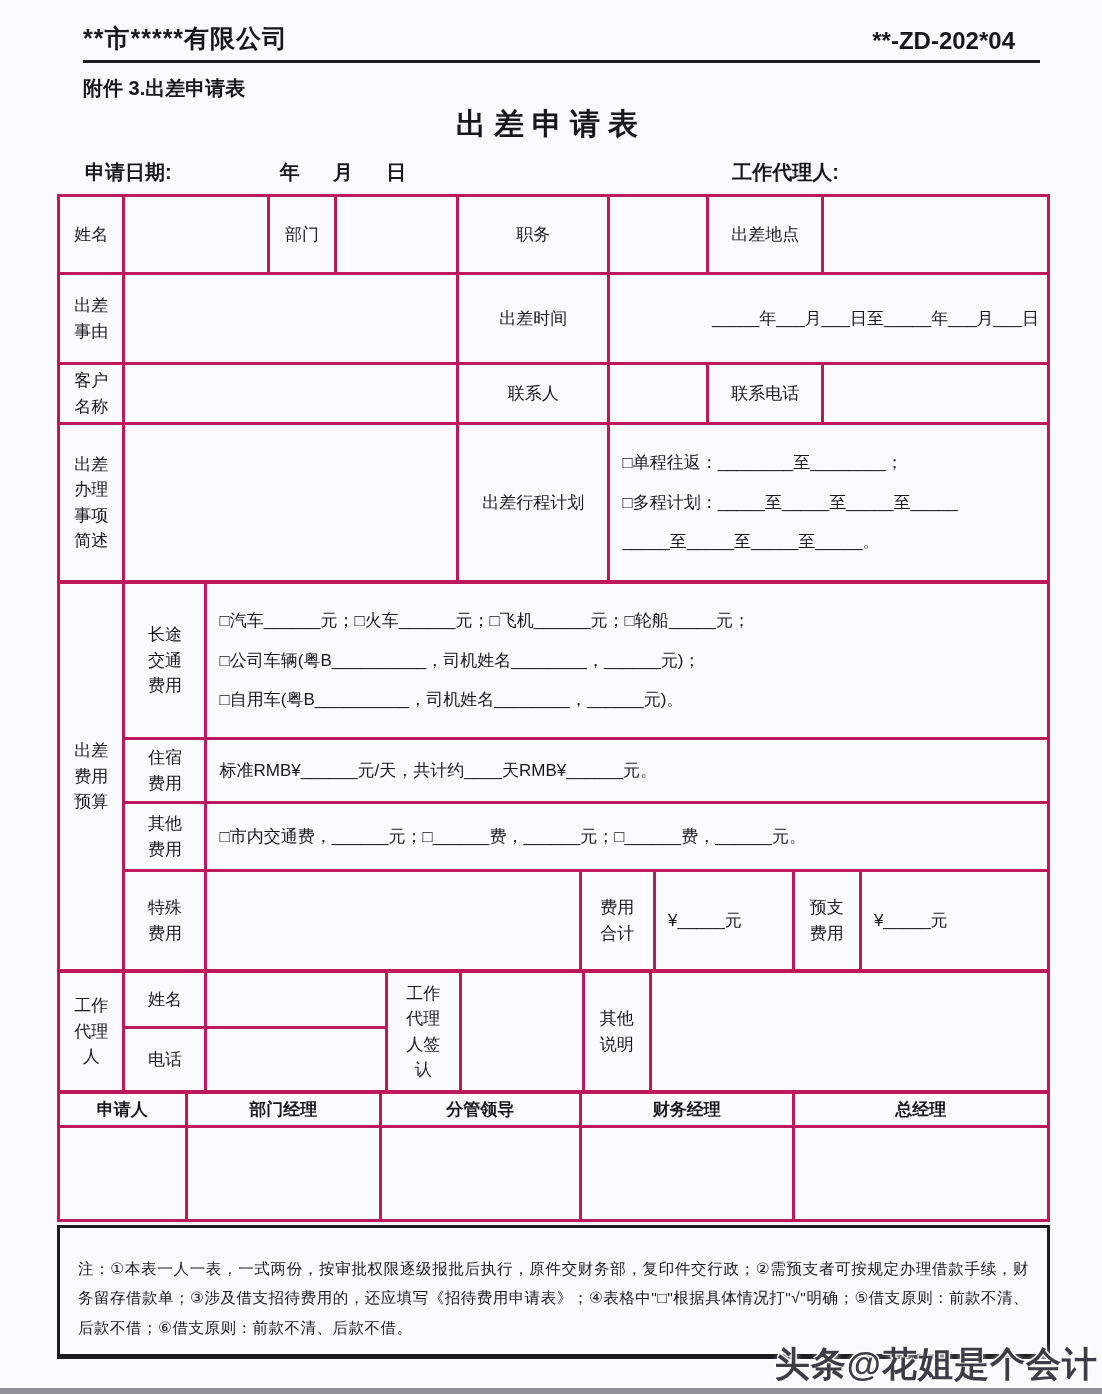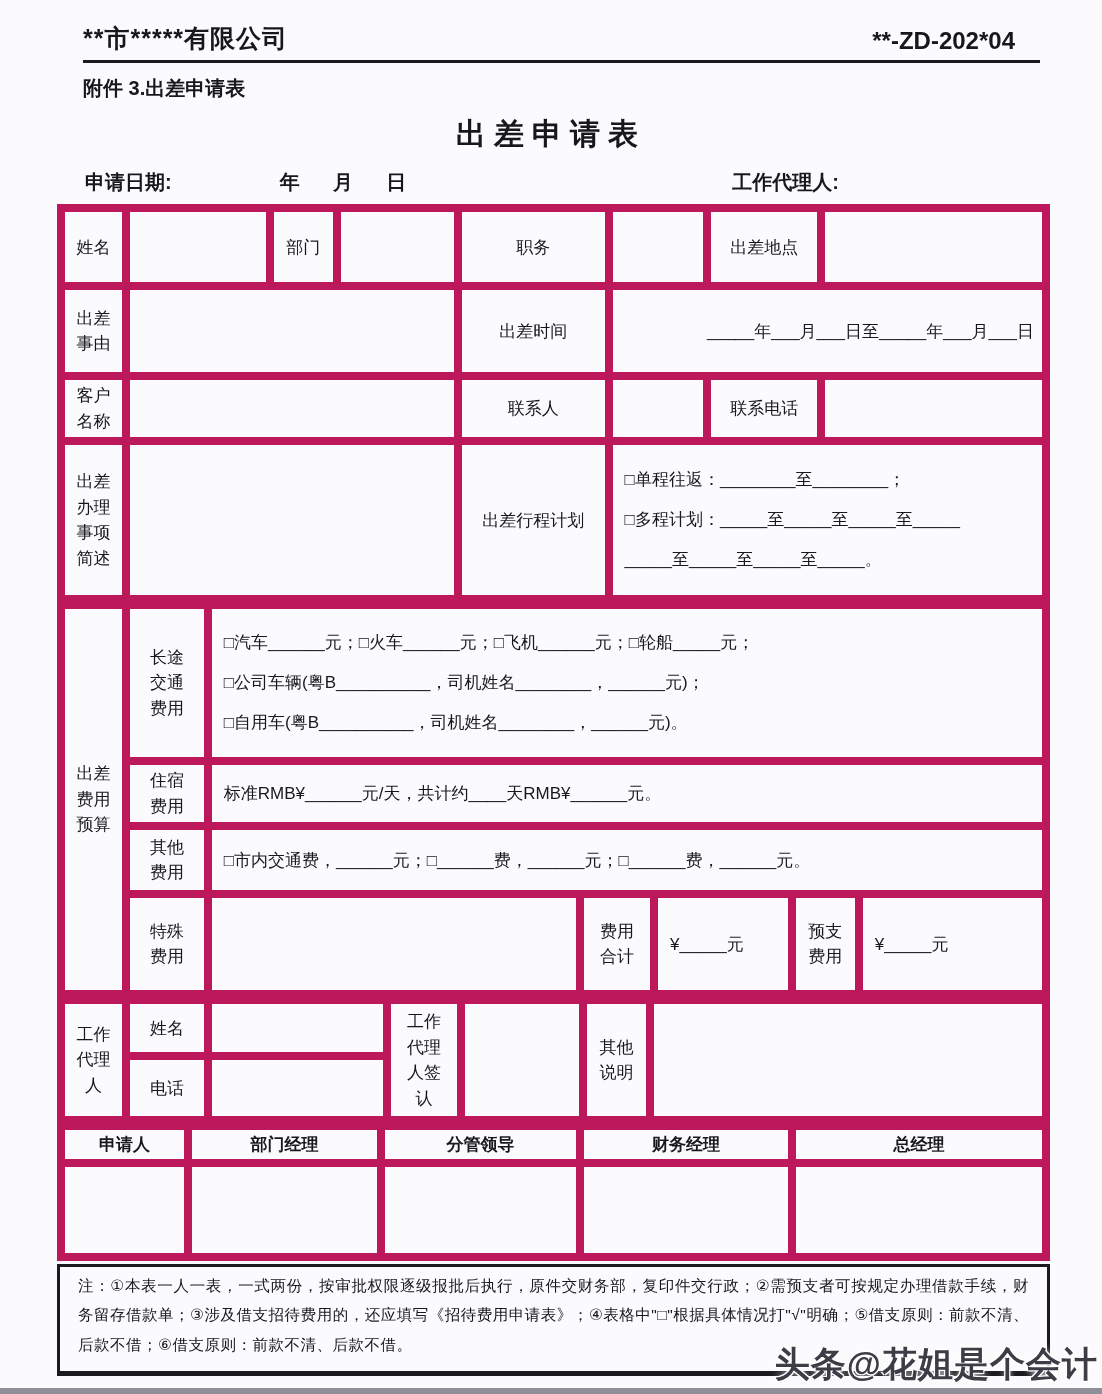--- a/index.html
+++ b/index.html
@@ -11,38 +11,38 @@
     color:#17171c;
     position:relative;
     overflow:hidden;
   }
   .doc { padding-top:22px; }
   .doc-header { display:flex; justify-content:space-between; align-items:flex-end; margin:0 87px 0 83px; }
   .company { font-size:25px; font-weight:bold; letter-spacing:1px; }
   .doc-code { font-size:24px; font-weight:bold; }
   .header-rule { border-top:3px solid #1b1b1f; margin:5px 62px 0 83px; }
   .attachment { margin:12px 0 0 83px; font-size:20px; font-weight:600; }
-  .title { margin:12px 0 14px 0; text-align:center; font-size:30px; font-weight:bold; letter-spacing:8px; }
+  .title { margin:2px 0 14px 0; text-align:center; font-size:30px; font-weight:bold; letter-spacing:8px; }
   .meta-row { display:flex; margin:0 55px 8px 85px; font-size:20px; font-weight:bold; align-items:baseline;gap:16px; }
   .ymd { margin-left:92px; white-space:pre; }
   .agent-label { margin-left:auto; margin-right:208px; }
 
   .form { margin:0 52px 0 57px; }
   table.t { width:100%; border-collapse:collapse; table-layout:fixed; }
   table.t + table.t { margin-top:-2px; }
-  td { border:8px solid #be185d; font-size:17px; padding:3px 8px; vertical-align:middle; overflow:hidden; }
+  td { border:3px solid #be185d; font-size:17px; padding:3px 8px; vertical-align:middle; overflow:hidden; }
   td.lab { text-align:center; padding:3px 2px; }
   .v { white-space:pre-line; line-height:1.5; }
   .blank { }
   .fill { padding-left:12px; }
   .center { text-align:right; }
   .lines div { line-height:1.4; padding:8px 0; }
   .thead td { text-align:center; height:34px; font-weight:600; }
 
-  .notes-box { margin:3px 52px 0 57px; border:3px solid #1b1b1f; border-bottom-width:5px; padding:4px 18px 12px 18px; }
+  .notes-box { margin:3px 52px 0 57px; border:3px solid #1b1b1f; border-bottom-width:5px; padding:26px 18px 12px 18px; }
   .notes-text { font-size:15.5px; line-height:1.9; text-align:justify; letter-spacing:0.5px; }
 
   .watermark {
     position:absolute; right:4px; bottom:6px;
     font-size:35px; font-weight:bold; color:#3d3d47; letter-spacing:1px;
     text-shadow:-1px -1px 0 #ffffff, 1px -1px 0 #ffffff, -1px 1px 0 #ffffff, 1px 1px 0 #ffffff, 0 0 6px #ffffff;
     white-space:nowrap;
   }
   .edge-bottom { position:absolute; left:0; right:0; bottom:0; height:6px; background:#8e8f99; }
 </style>

